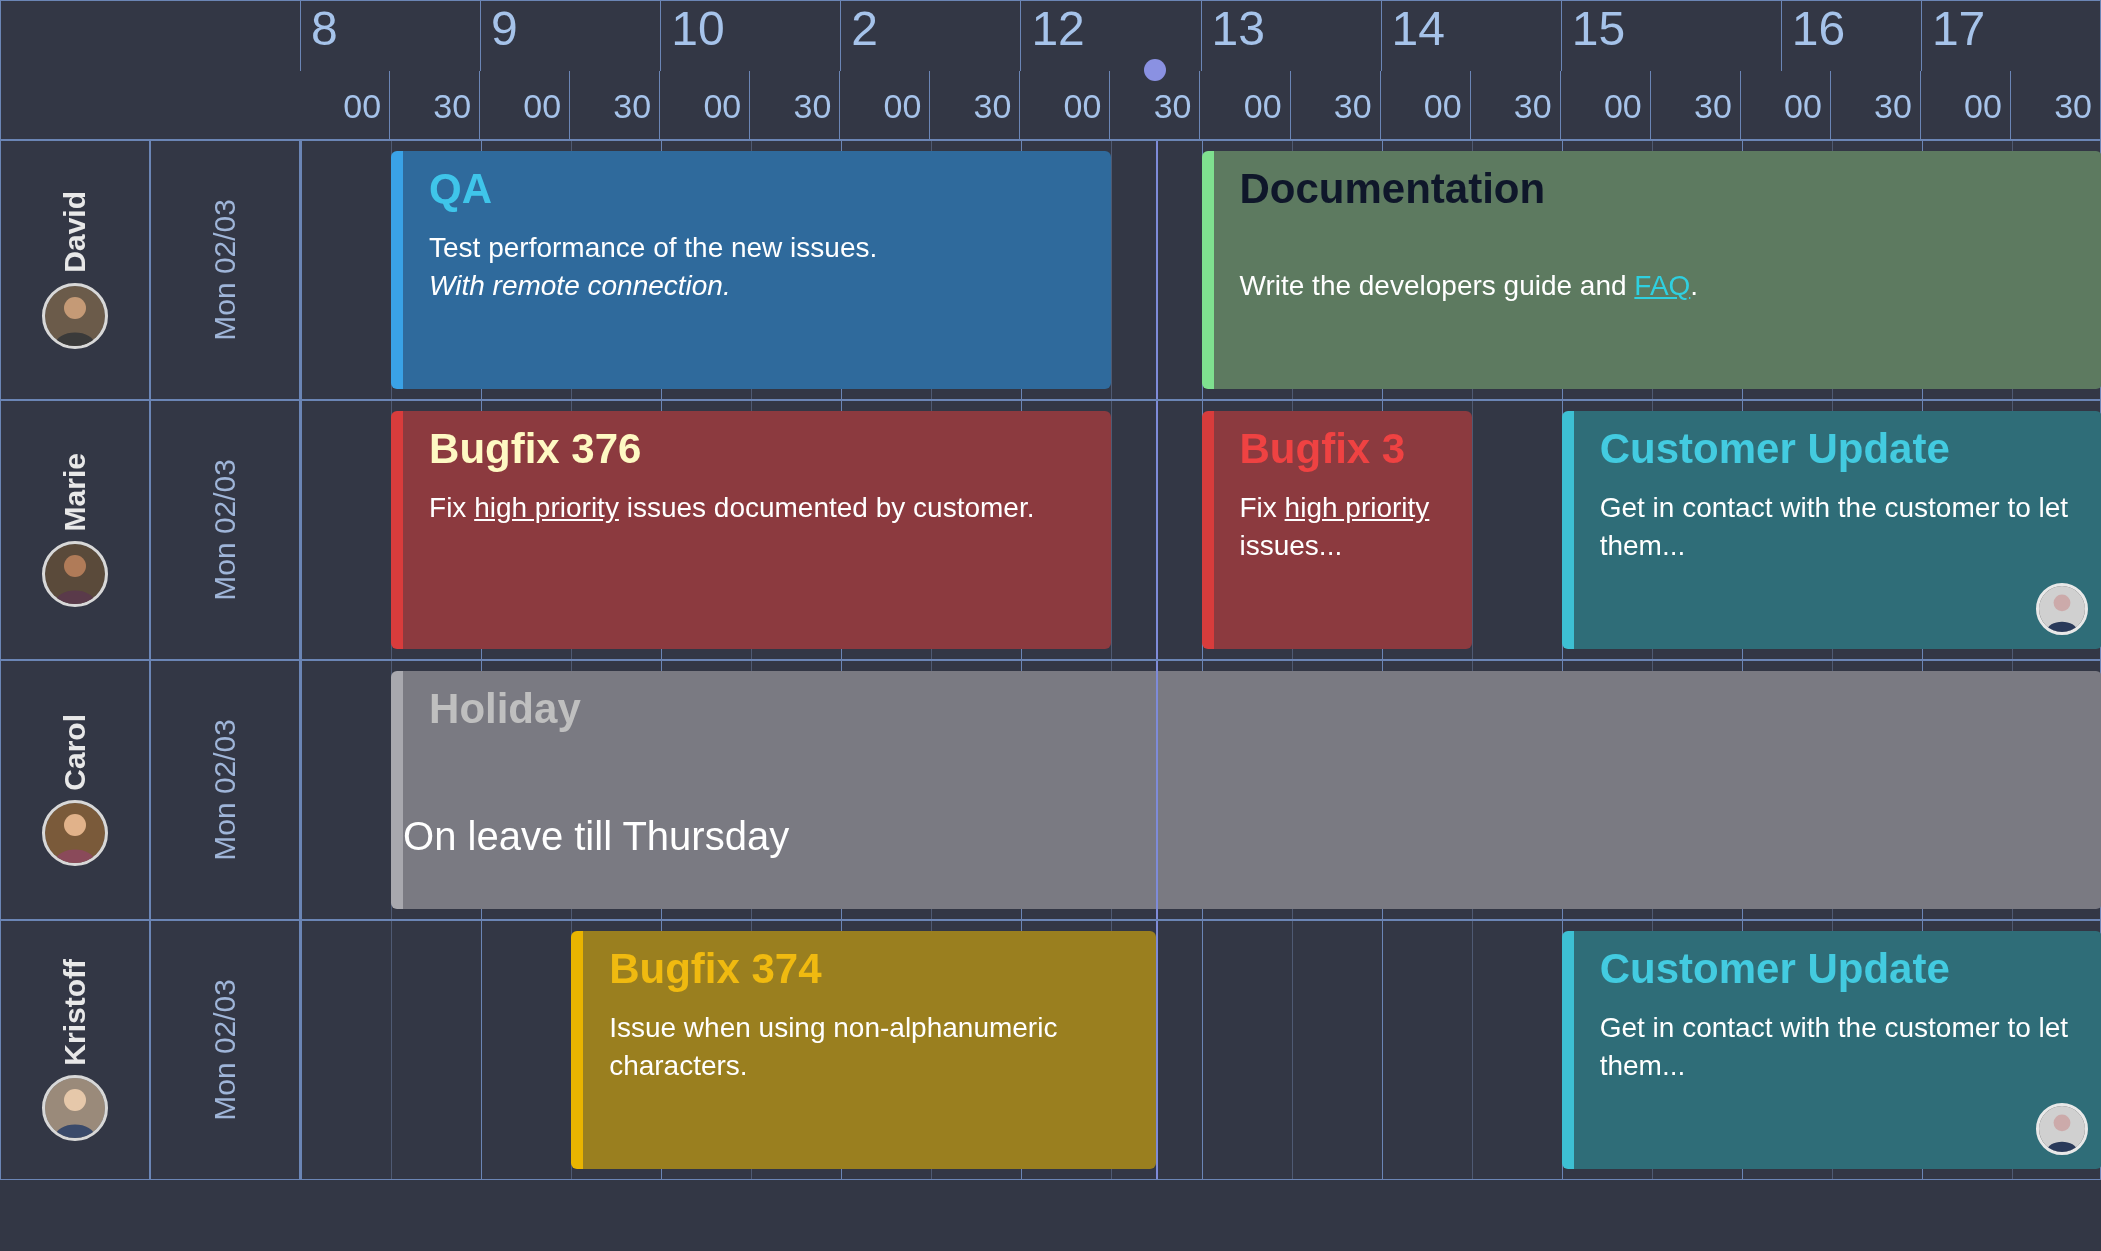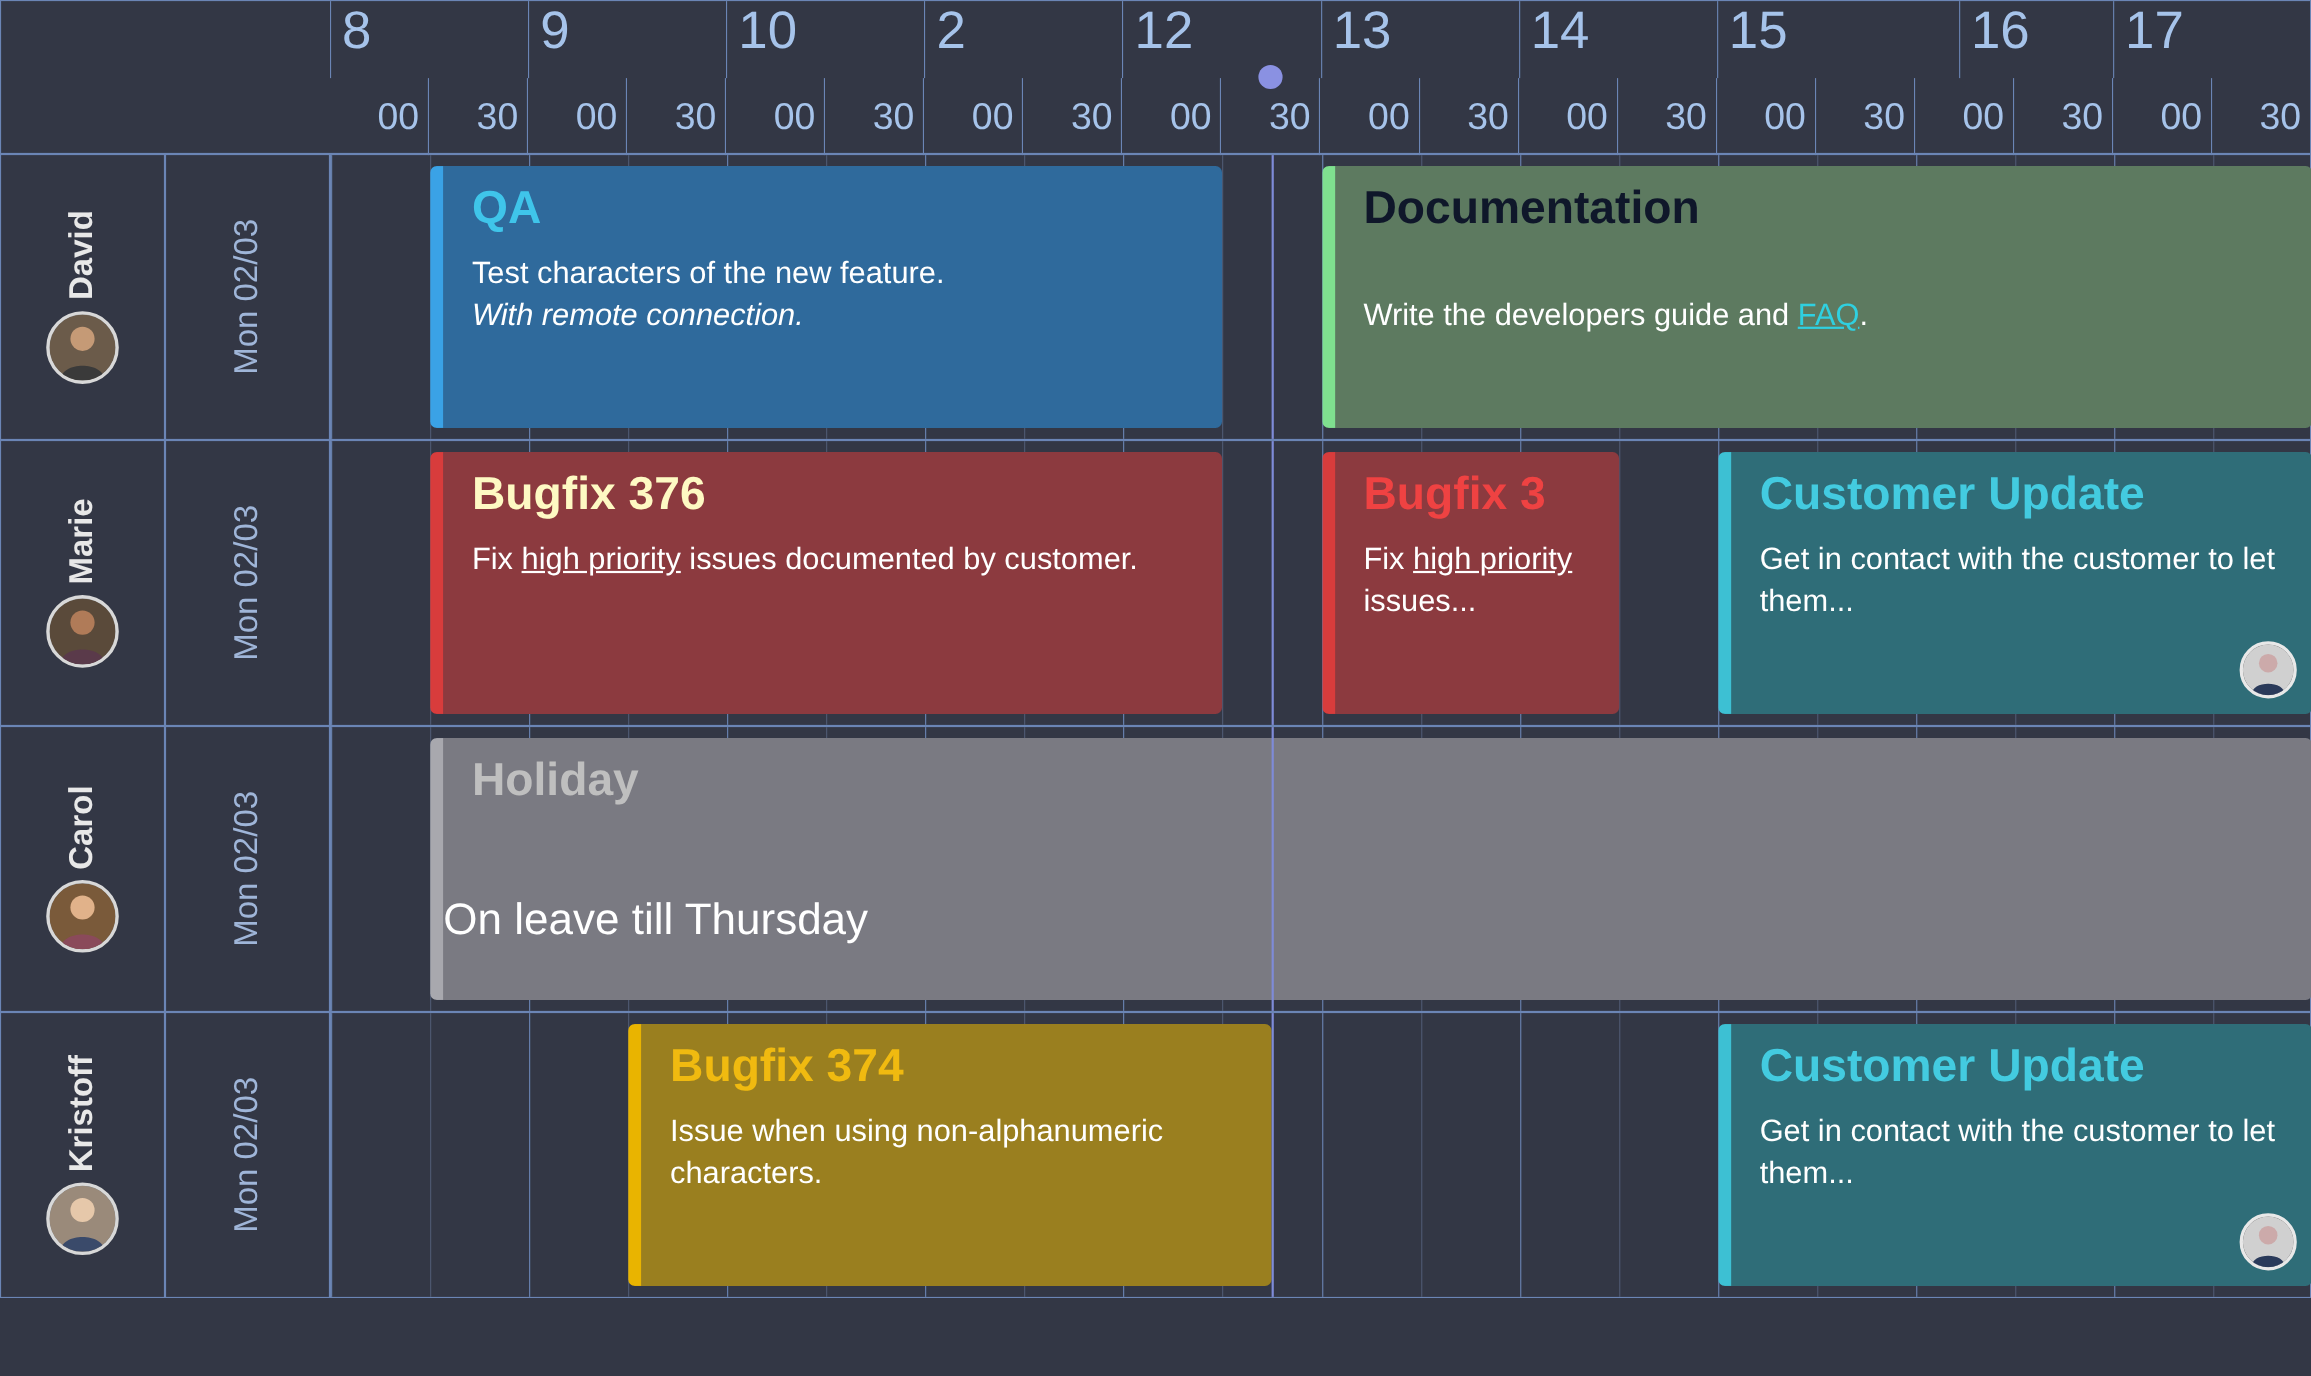--- a/index.html
+++ b/index.html
@@ -183,21 +183,21 @@
       <div class="slot-line" style="left: 1170.65px;"></div>
       <div class="hour-line" style="left: 1260.7px;"></div>
       <div class="slot-line" style="left: 1350.75px;"></div>
       <div class="hour-line" style="left: 1440.8px;"></div>
       <div class="slot-line" style="left: 1530.85px;"></div>
       <div class="hour-line" style="left: 1620.9px;"></div>
       <div class="slot-line" style="left: 1710.95px;"></div>
       <div class="now-marker" style="left: 855.475px;"></div>
       <div class="event" style="left: 90.05px; width: 720.4px; background: rgb(47, 106, 156); border-left-color: rgb(58, 162, 230);">
         <div class="title" style="color: rgb(63, 197, 234);">QA</div>
-        <div class="desc"><span>Test characters of the new feature.</span><br><span class="it">With remote connection.</span></div>
+        <div class="desc"><span>Test performance of the new issues.</span><br><span class="it">With remote connection.</span></div>
       </div>
       <div class="event" style="left: 900.5px; width: 900.5px; background: rgb(93, 122, 96); border-left-color: rgb(127, 224, 143);">
         <div class="title" style="color: #0f172a;">Documentation</div>
         <div class="desc"><br><span>Write the developers guide and </span><span class="link">FAQ</span><span>.</span></div>
       </div>
     </div>
 
   <div class="resource-cell">
     <span class="resource-name">Marie</span>
     <div class="avatar">

